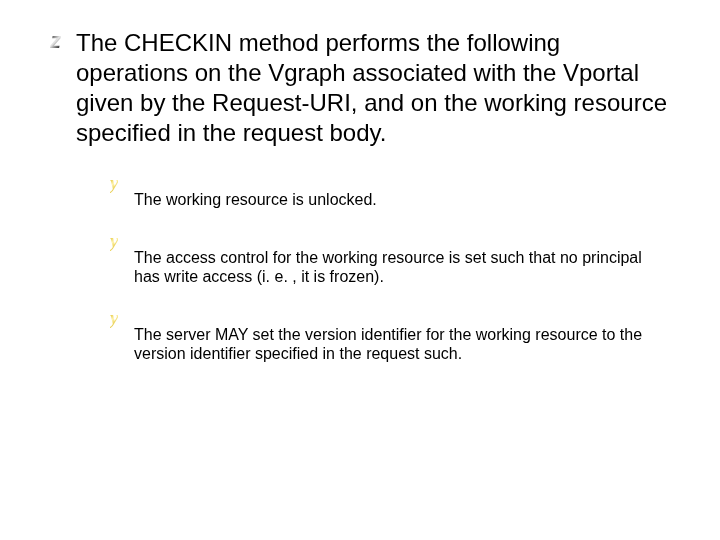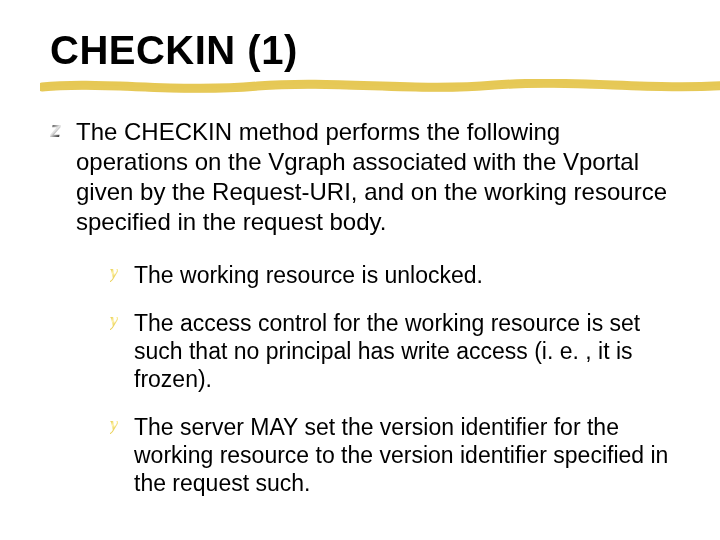--- a/index.html
+++ b/index.html
@@ -23,36 +23,27 @@
   .bullet-1 .text { font-size: 24px; line-height: 1.25; }
   .sub-list { margin: 0 0 0 60px; }
   .bullet-2 { display: flex; align-items: flex-start; margin-bottom: 20px; }
   .bullet-2 .marker { flex: 0 0 auto; width: 24px; }
   .bullet-2 .marker .y {
     display: inline-block; font-size: 19px; font-weight: 700;
     font-family: 'Lucida Handwriting','Brush Script MT',cursive; font-style: italic;
     background: linear-gradient(135deg, #a57e00 0%, #e3c63a 25%, #fff4b0 50%, #e3c63a 75%, #a57e00 100%);
     -webkit-background-clip: text; background-clip: text; color: transparent;
   }
-  .bullet-2 .text { font-size: 23px; line-height: 1.22; }
+  .bullet-2 .text { font-size: 16px; line-height: 1.22; margin-top: 18px; }
 </style>
 </head>
 <body>
 
 <div class="slide">
 
-  <div class="title-wrap">
-    <h1 class="title">CHECKIN (1)</h1>
-    <div class="underline">
-      <svg viewBox="0 0 820 16" preserveAspectRatio="none">
-        <path d="M2,8 C60,2 140,14 220,7 C300,1 380,13 460,6 C540,0 620,12 700,6 C740,3 790,9 818,7" fill="none" stroke="#e3c242" stroke-width="9" stroke-linecap="round" opacity="0.9"></path>
-        <path d="M2,10 C60,4 140,16 220,9 C300,3 380,15 460,8 C540,2 620,14 700,8 C740,5 790,11 818,9" fill="none" stroke="#e6c95a" stroke-width="4" stroke-linecap="round" opacity="0.7"></path>
-      </svg>
-    </div>
-  </div>
 
   <div class="body">
 
     <div class="bullet-1">
       <span class="marker">
         <span class="z">z</span>
       </span>
       <span class="text">The CHECKIN method performs the following operations on the Vgraph associated with the Vportal given by the Request-URI, and on the working resource specified in the request body.</span>
     </div>
 

